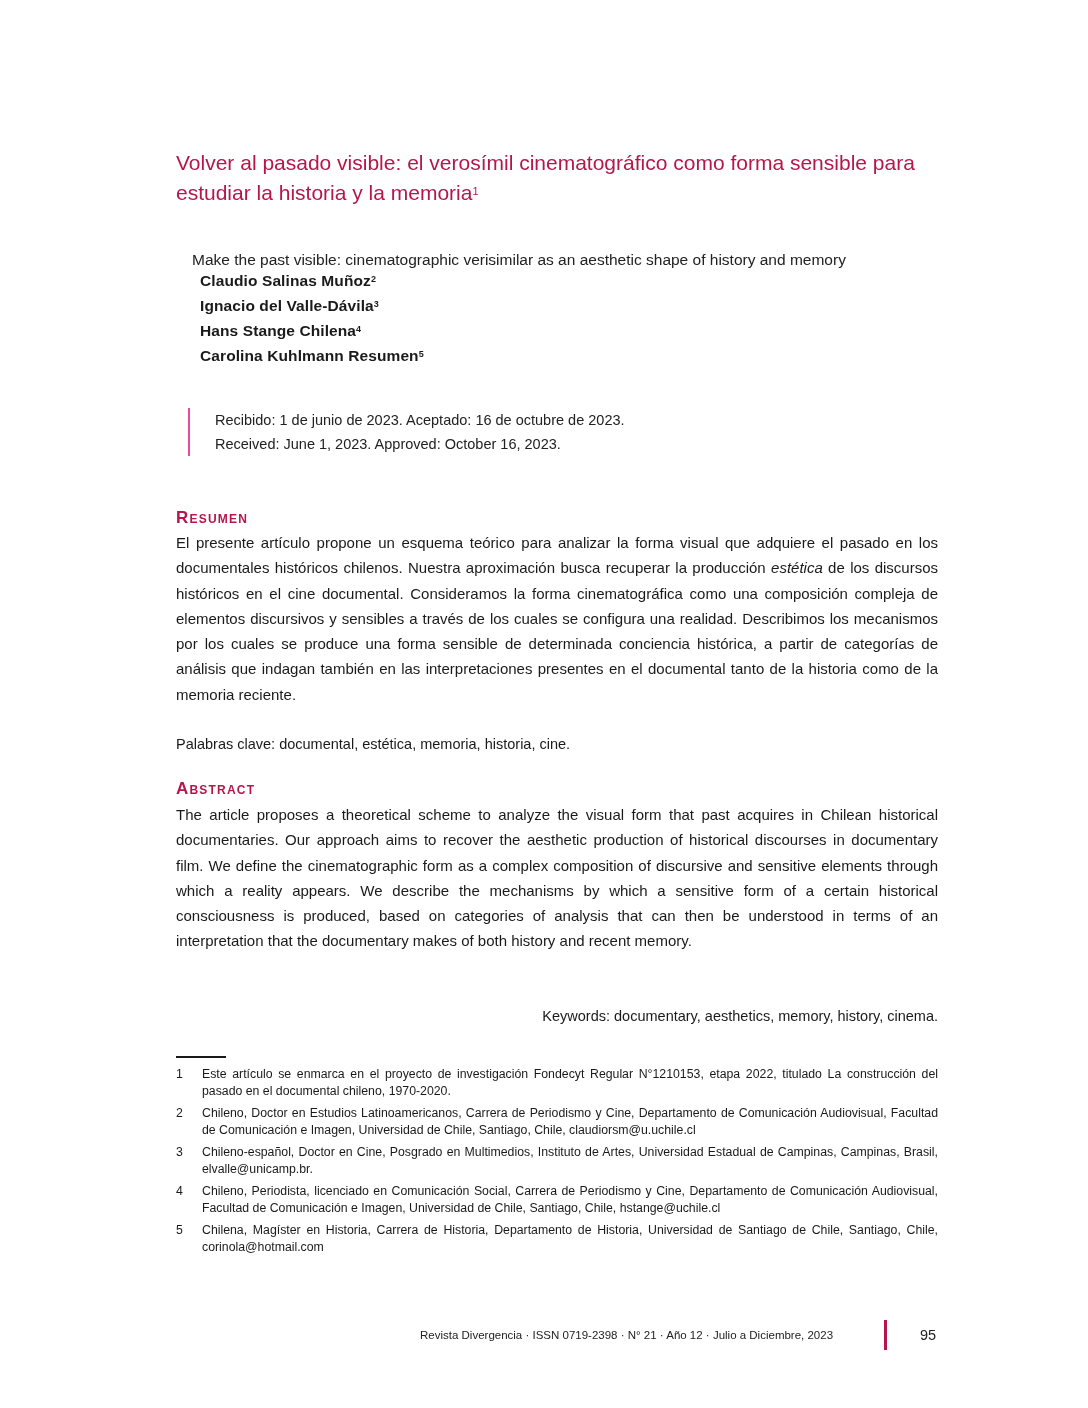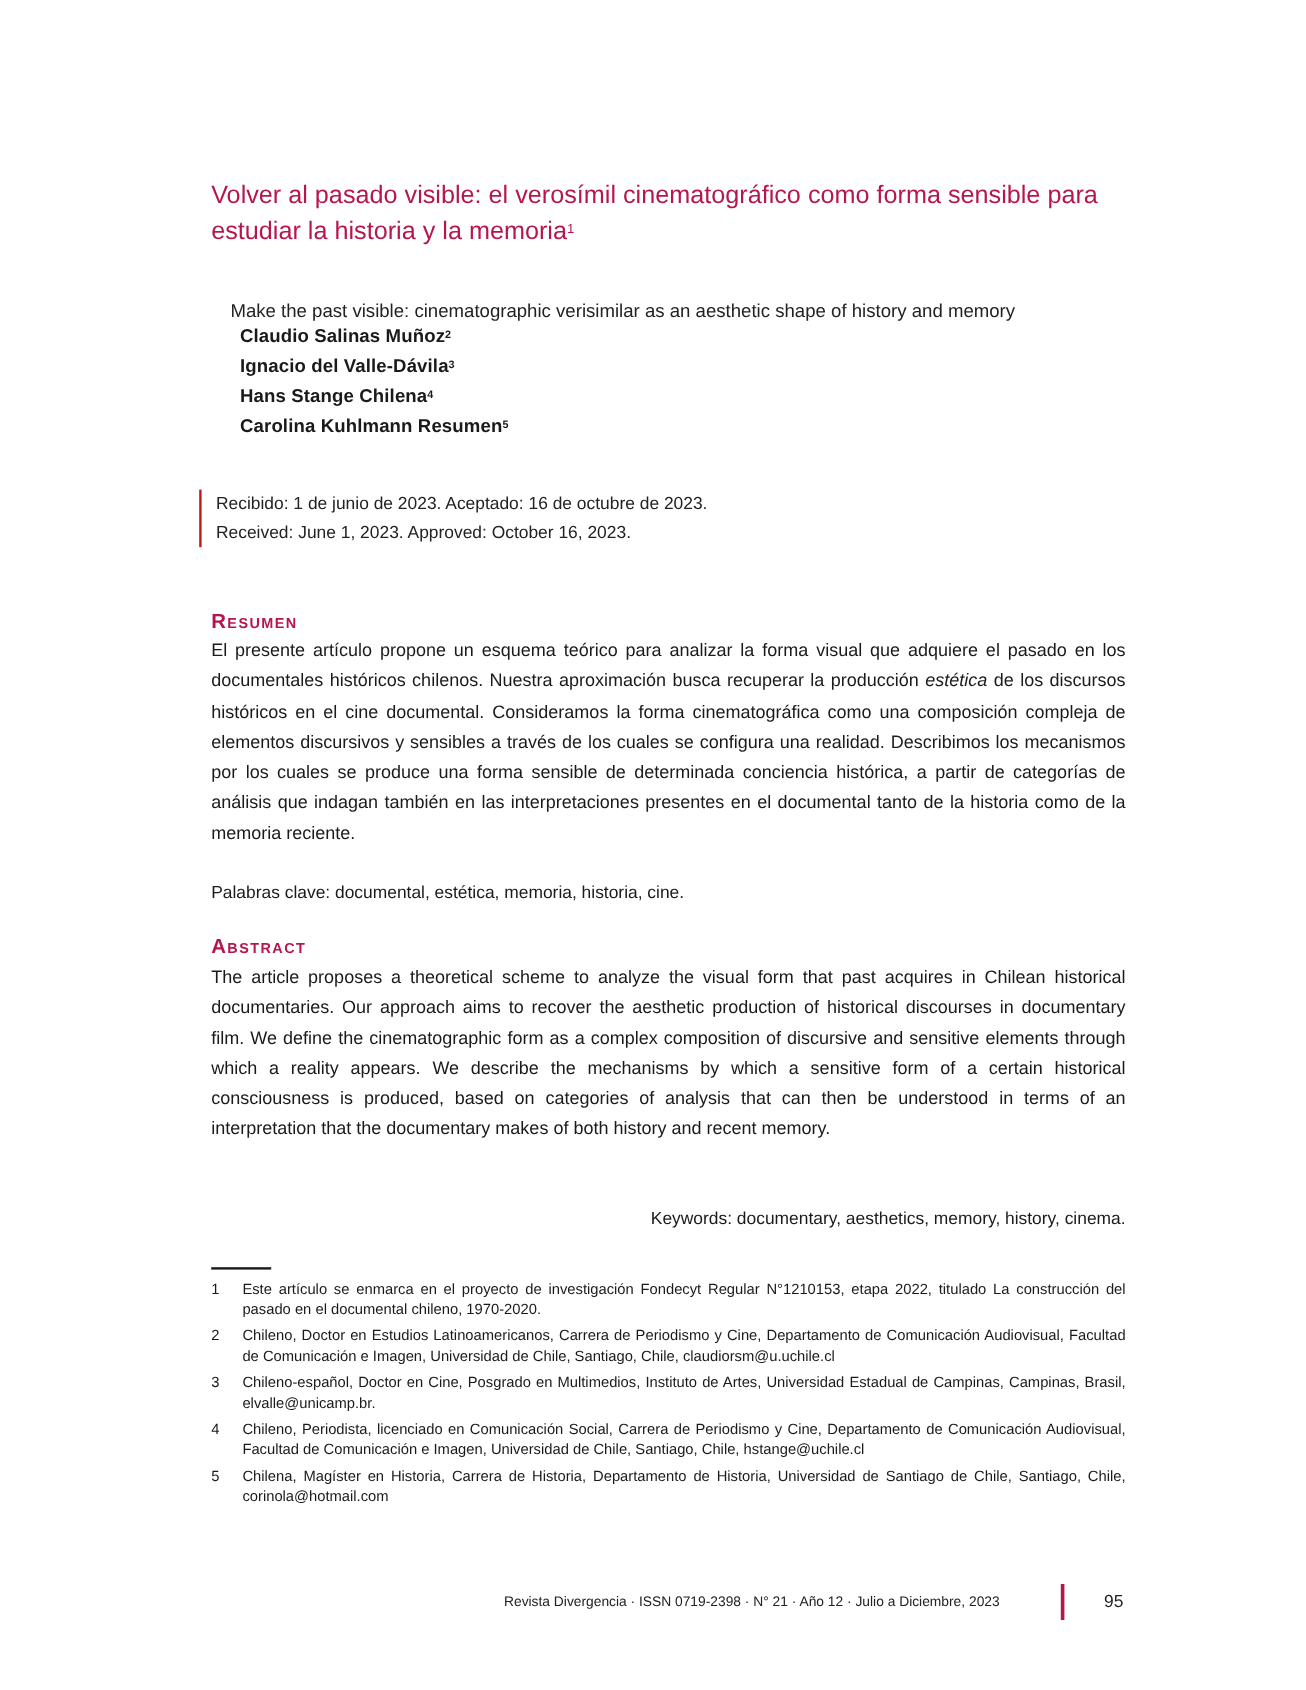--- a/index.html
+++ b/index.html
@@ -7,21 +7,21 @@
          font-family: "Liberation Sans", sans-serif; color: #1a1a1a; }
   .page { position: absolute; left: 0; top: 0; width: 1088px; height: 1408px; }
   .title { position: absolute; left: 176px; top: 148px; width: 770px;
            color: #b5174b; font-size: 21px; line-height: 30px; font-weight: normal; margin: 0; }
   .title sup { font-size: 11px; vertical-align: top; position: relative; top: -2px; }
   .subtitle { position: absolute; left: 176px; top: 233px; width: 770px;
               font-size: 15.5px; line-height: 22px; color: #222; margin: 16px; }
   .authors { position: absolute; left: 176px; top: 268px; margin-left: 24px; }
   .author { font-size: 15.5px; line-height: 25px; color: #1a1a1a; font-weight: bold; letter-spacing: 0.1px; }
   .author sup { font-size: 9px; vertical-align: top; position: relative; top: -1px; font-weight: bold; }
-  .dates { position: absolute; left: 166px; top: 408px; border-left: 2px solid #b91c1c; padding-left: 12px; }
+  .dates { position: absolute; left: 188px; top: 408px; border-left: 2px solid #ec4899; padding-left: 25px; }
   .dates div { font-size: 14.5px; line-height: 24px; color: #222; }
   .section-heading { position: absolute; left: 176px; color: #b5174b; font-weight: bold;
                      font-variant: small-caps; font-size: 17px; letter-spacing: 1.2px; margin: 0; }
   .body-text { position: absolute; left: 176px; width: 762px; font-size: 15px; line-height: 25.3px;
                text-align: justify; color: #1a1a1a; margin: 0; }
   .keywords { position: absolute; left: 176px; width: 762px; font-size: 14.5px; line-height: 20px; color: #1a1a1a; margin: 0; }
   .fn-rule { position: absolute; left: 176px; top: 1056px; width: 50px; height: 2px; background: #1a1a1a; }
   .footnotes { position: absolute; left: 176px; top: 1066px; width: 762px; }
   .footnote { display: flex; font-size: 12.3px; line-height: 17px; margin-bottom: 5px; color: #1a1a1a; }
   .fn-num { width: 26px; flex: 0 0 26px; }

